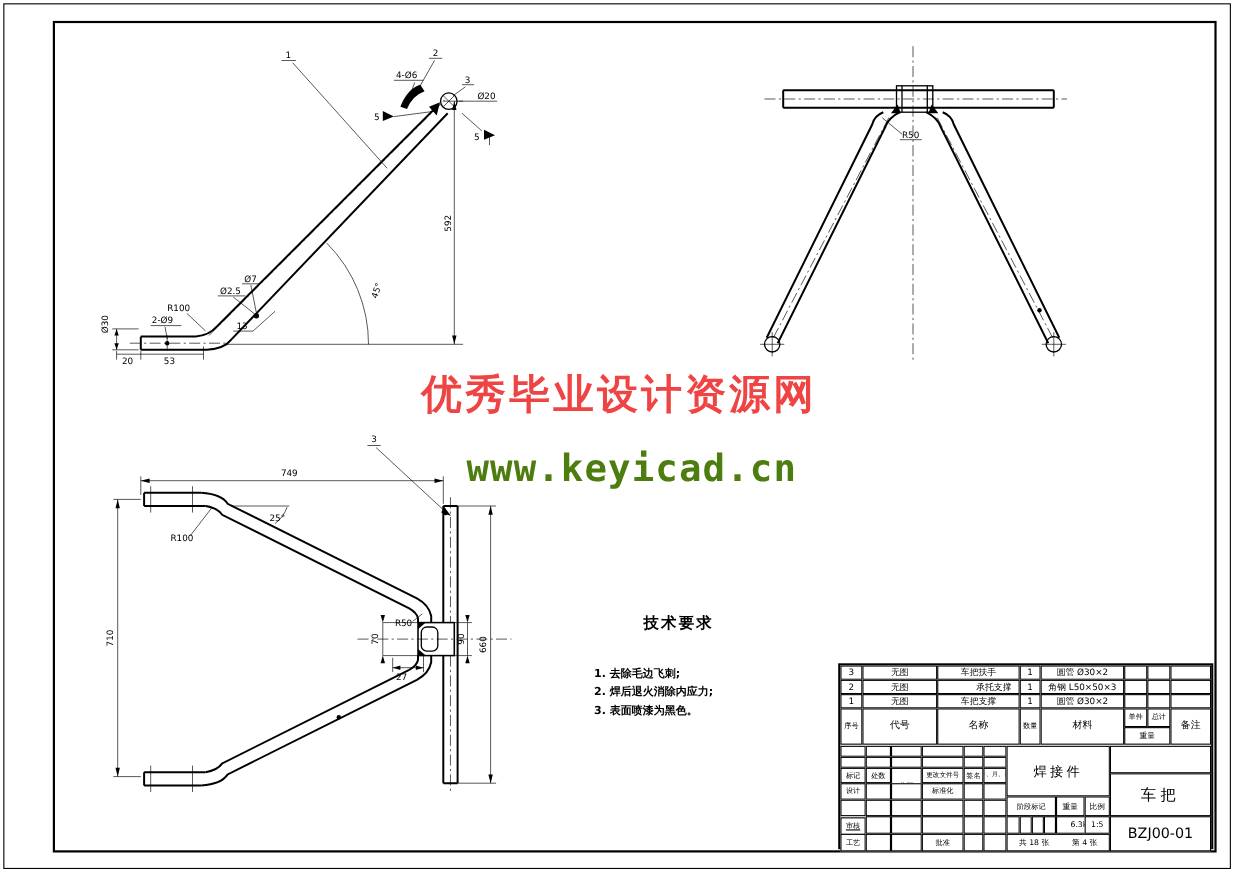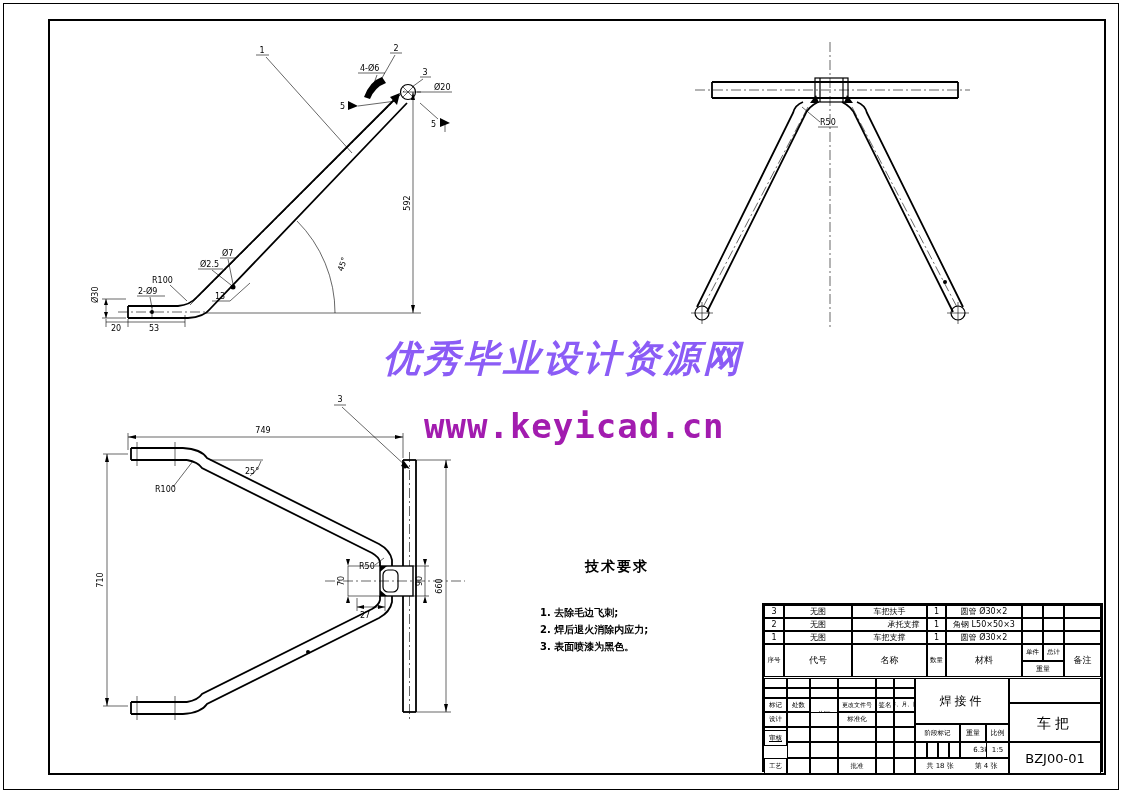--- a/index.html
+++ b/index.html
@@ -242,22 +242,22 @@
   <line class="thin" x1="280" y1="175" x2="289" y2="168"></line>
 
   <text x="60" y="102">R100</text>
   <line class="thin" x1="78" y1="97" x2="98" y2="71"></line>
 
   <line class="thin" x1="115" y1="70" x2="168" y2="70"></line>
   <path class="thin" d="M166,71 Q163,80 155,86"></path>
   <text x="150" y="84" font-size="7">25°</text>
 </svg>
 
-<div id="wm1" style="color: #8b5cf6; font-style: italic;">优秀毕业设计资源网</div>
-<div id="wm2" style="color: #a21caf;">www.keyicad.cn</div>
+<div id="wm1" style="color: #ef4444;">优秀毕业设计资源网</div>
+<div id="wm2" style="color: #4d7c0f;">www.keyicad.cn</div>
 
 <div id="tech">
   <div class="tech-title">技术要求</div>
   <div class="tech-items">
     <div>1. 去除毛边飞刺;</div>
     <div>2. 焊后退火消除内应力;</div>
     <div>3. 表面喷漆为黑色。</div>
   </div>
 </div>
 
@@ -327,21 +327,21 @@
   <div class="cell" style="left:112px;top:107px;width:18px;height:15px;"></div>
   <div class="cell" style="left:130px;top:107px;width:21px;height:15px;"></div>
 
   <div class="cell" style="left:0;top:122px;width:23px;height:15px;"></div>
   <div class="cell" style="left:23px;top:122px;width:23px;height:15px;"></div>
   <div class="cell" style="left:46px;top:122px;width:28px;height:15px;"></div>
   <div class="cell" style="left:74px;top:122px;width:38px;height:15px;"></div>
   <div class="cell" style="left:112px;top:122px;width:18px;height:15px;"></div>
   <div class="cell" style="left:130px;top:122px;width:21px;height:15px;"></div>
 
-  <div class="cell f65" style="left:0;top:125px;width:23px;height:16px;text-decoration:underline;">审核</div>
+  <div class="cell f65" style="left:0;top:138px;width:23px;height:16px;text-decoration:underline;">审核</div>
   <div class="cell" style="left:23px;top:137px;width:23px;height:16px;"></div>
   <div class="cell" style="left:46px;top:137px;width:28px;height:16px;"></div>
   <div class="cell" style="left:74px;top:137px;width:38px;height:16px;"></div>
   <div class="cell" style="left:112px;top:137px;width:18px;height:16px;"></div>
   <div class="cell" style="left:130px;top:137px;width:21px;height:16px;"></div>
 
   <div class="cell f65" style="left:0;top:153px;width:23px;height:16px;">工艺</div>
   <div class="cell" style="left:23px;top:153px;width:23px;height:16px;"></div>
   <div class="cell" style="left:46px;top:153px;width:28px;height:16px;"></div>
   <div class="cell f65" style="left:74px;top:153px;width:38px;height:16px;">批准</div>

